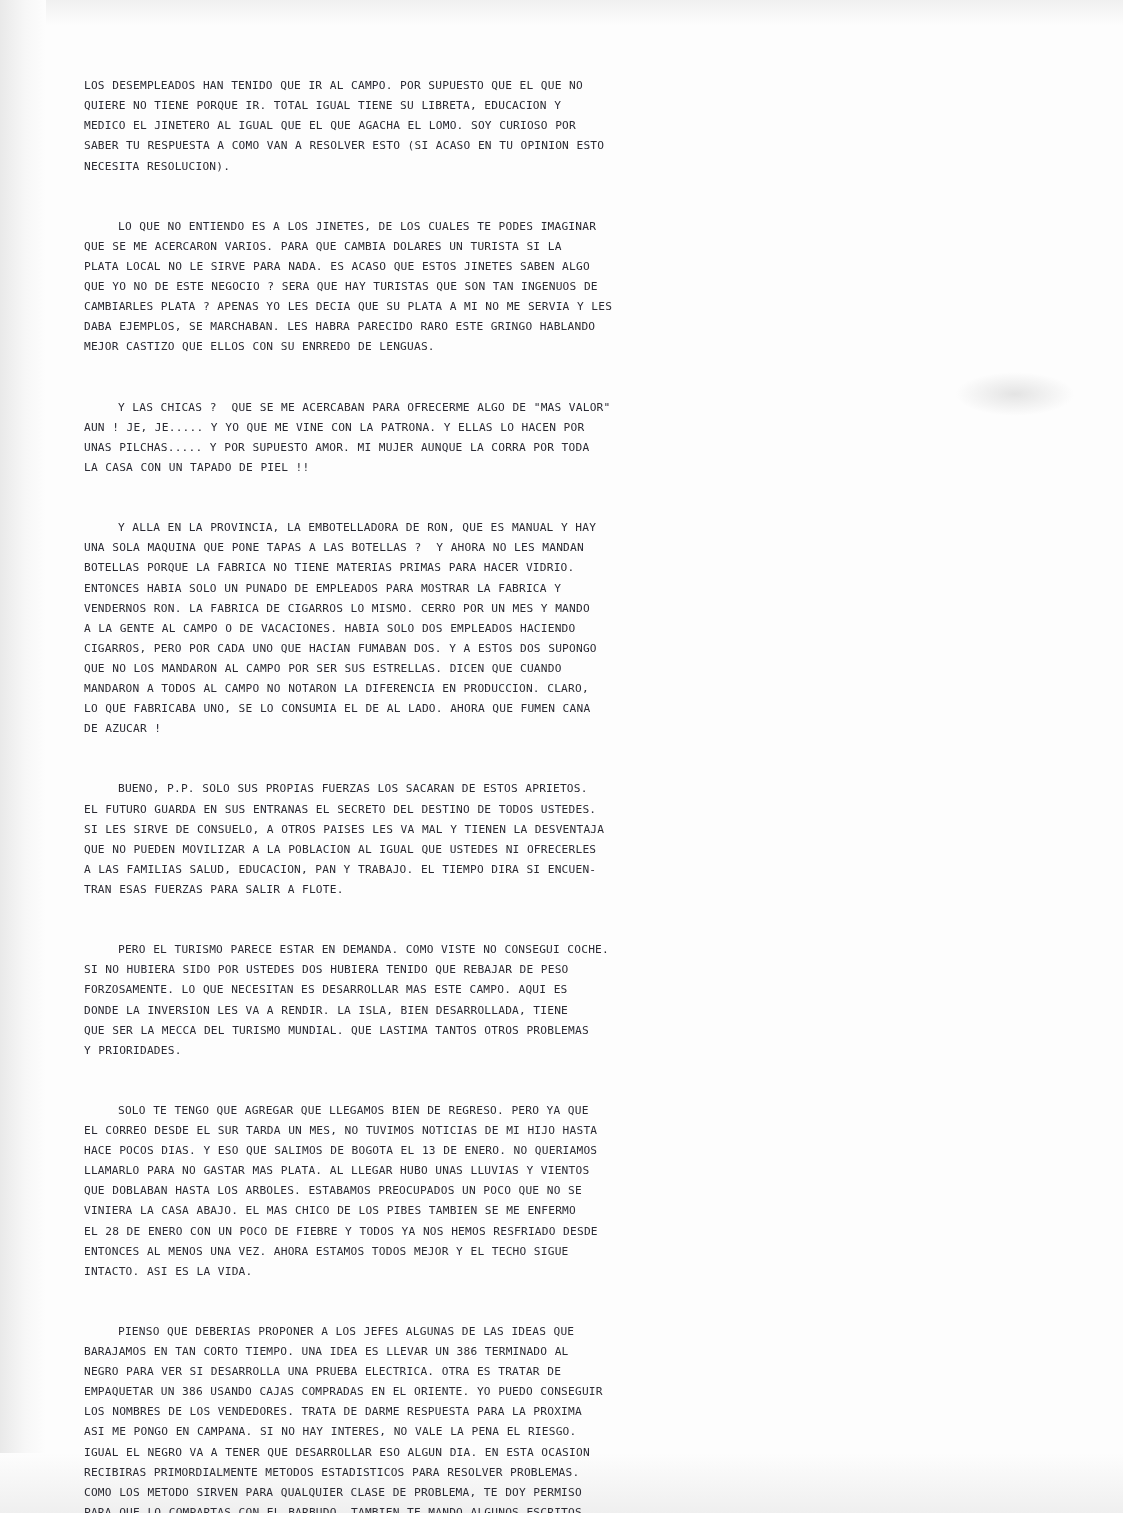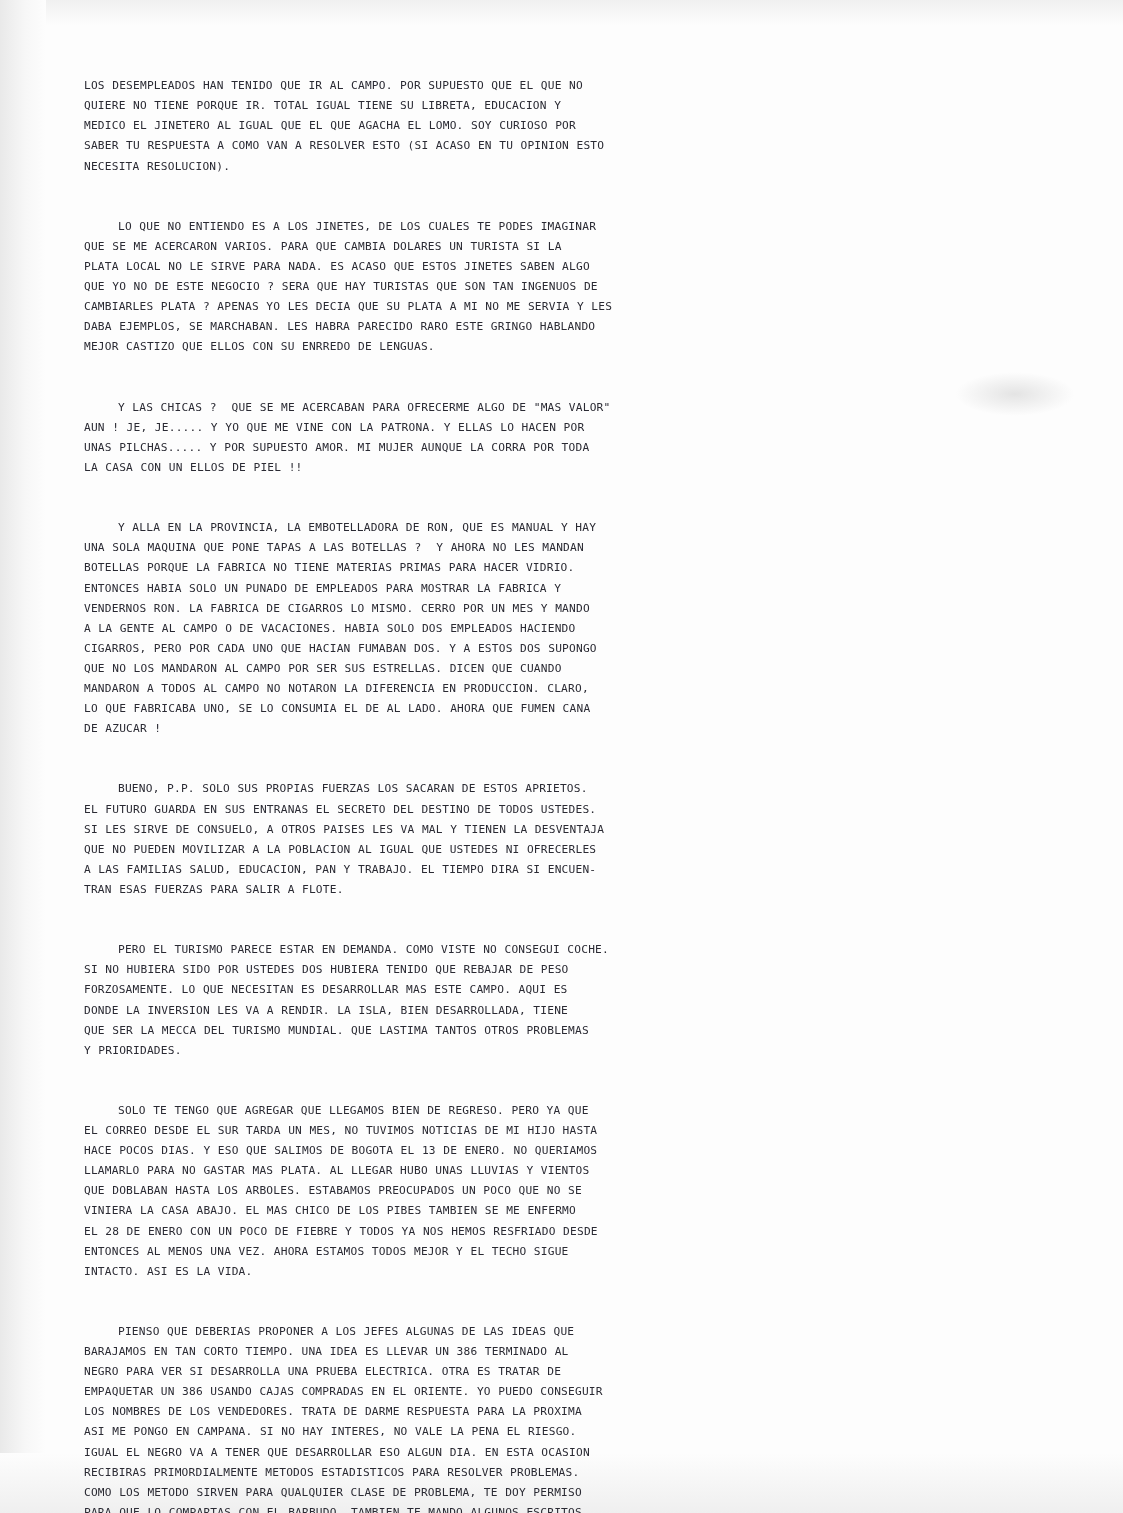--- a/index.html
+++ b/index.html
@@ -84,21 +84,21 @@
     <p class="para">LO QUE NO ENTIENDO ES A LOS JINETES, DE LOS CUALES TE PODES IMAGINAR
 QUE SE ME ACERCARON VARIOS. PARA QUE CAMBIA DOLARES UN TURISTA SI LA
 PLATA LOCAL NO LE SIRVE PARA NADA. ES ACASO QUE ESTOS JINETES SABEN ALGO
 QUE YO NO DE ESTE NEGOCIO ? SERA QUE HAY TURISTAS QUE SON TAN INGENUOS DE
 CAMBIARLES PLATA ? APENAS YO LES DECIA QUE SU PLATA A MI NO ME SERVIA Y LES
 DABA EJEMPLOS, SE MARCHABAN. LES HABRA PARECIDO RARO ESTE GRINGO HABLANDO
 MEJOR CASTIZO QUE ELLOS CON SU ENRREDO DE LENGUAS.</p>
     <p class="para">Y LAS CHICAS ?  QUE SE ME ACERCABAN PARA OFRECERME ALGO DE "MAS VALOR"
 AUN ! JE, JE..... Y YO QUE ME VINE CON LA PATRONA. Y ELLAS LO HACEN POR
 UNAS PILCHAS..... Y POR SUPUESTO AMOR. MI MUJER AUNQUE LA CORRA POR TODA
-LA CASA CON UN ELLOS DE PIEL !!</p>
+LA CASA CON UN TAPADO DE PIEL !!</p>
     <p class="para">Y ALLA EN LA PROVINCIA, LA EMBOTELLADORA DE RON, QUE ES MANUAL Y HAY
 UNA SOLA MAQUINA QUE PONE TAPAS A LAS BOTELLAS ?  Y AHORA NO LES MANDAN
 BOTELLAS PORQUE LA FABRICA NO TIENE MATERIAS PRIMAS PARA HACER VIDRIO.
 ENTONCES HABIA SOLO UN PUNADO DE EMPLEADOS PARA MOSTRAR LA FABRICA Y
 VENDERNOS RON. LA FABRICA DE CIGARROS LO MISMO. CERRO POR UN MES Y MANDO
 A LA GENTE AL CAMPO O DE VACACIONES. HABIA SOLO DOS EMPLEADOS HACIENDO
 CIGARROS, PERO POR CADA UNO QUE HACIAN FUMABAN DOS. Y A ESTOS DOS SUPONGO
 QUE NO LOS MANDARON AL CAMPO POR SER SUS ESTRELLAS. DICEN QUE CUANDO
 MANDARON A TODOS AL CAMPO NO NOTARON LA DIFERENCIA EN PRODUCCION. CLARO,
 LO QUE FABRICABA UNO, SE LO CONSUMIA EL DE AL LADO. AHORA QUE FUMEN CANA

